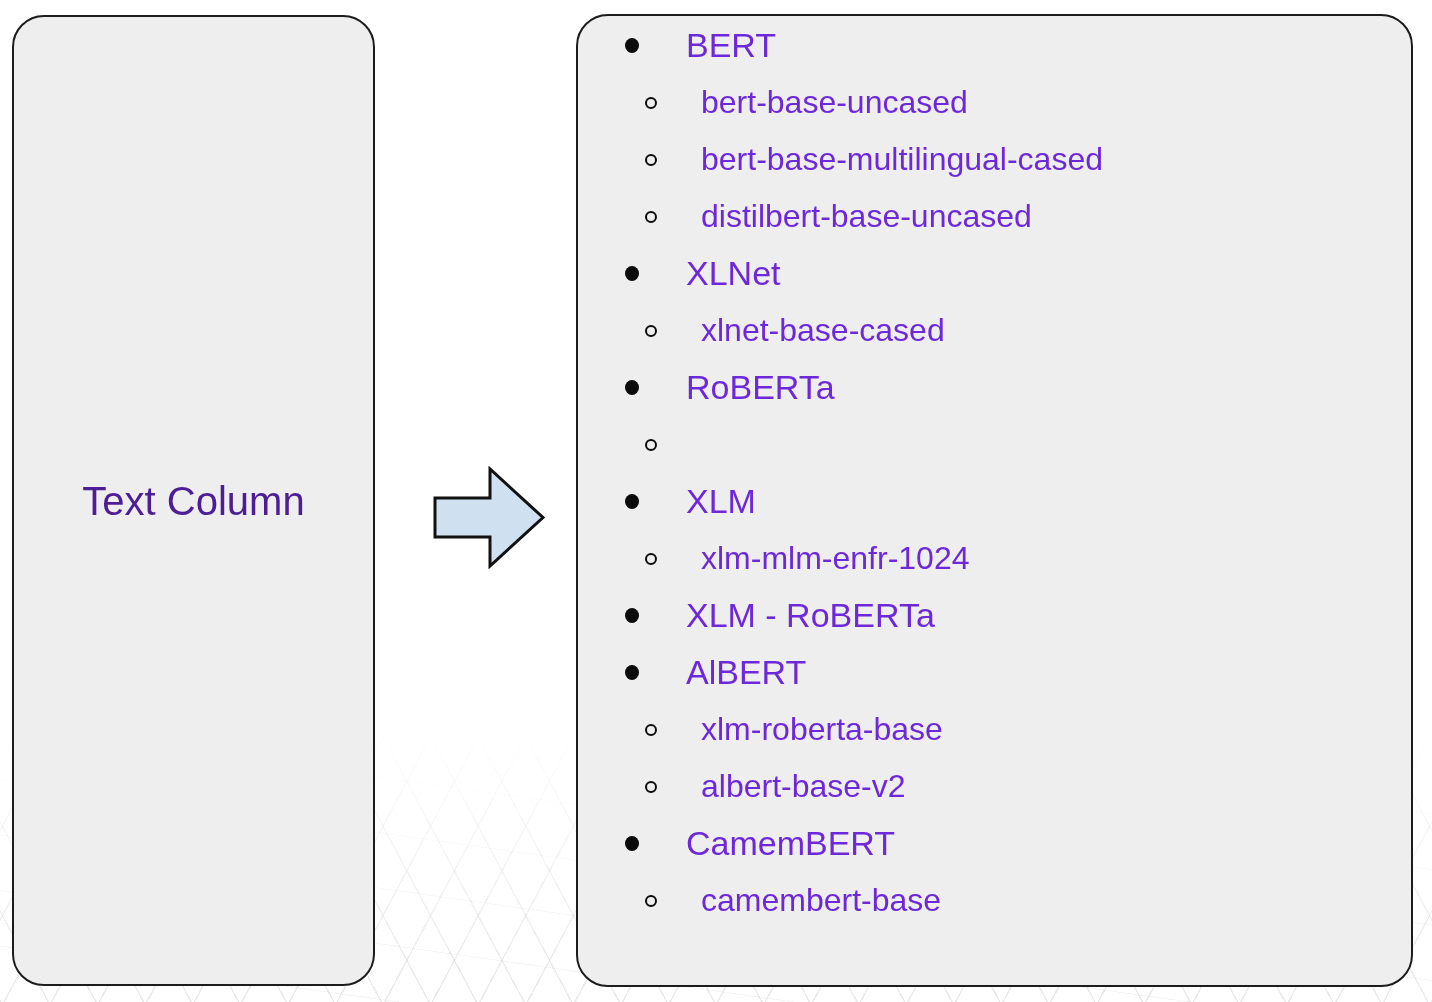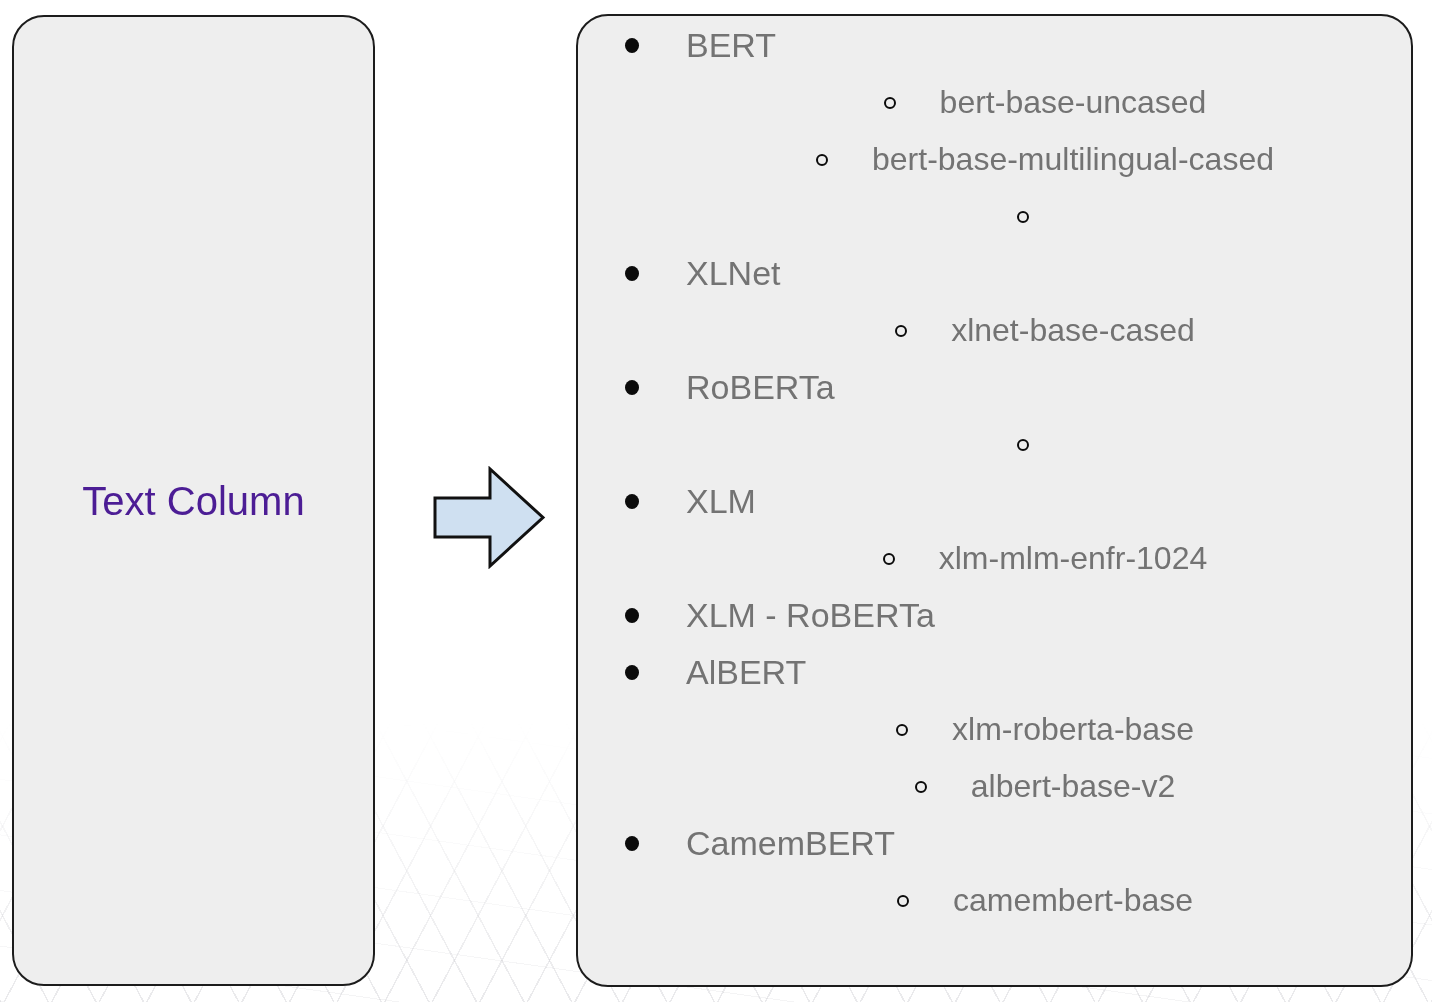--- a/index.html
+++ b/index.html
@@ -38,31 +38,31 @@
     overflow:hidden;
   }
   .arrow-wrap{
     position:absolute;left:433px;top:466px;width:113px;height:103px;
   }
   .list{padding-top:1px;}
   .row{
     display:flex;align-items:center;height:57px;
   }
   .row.top{padding-left:47px;font-size:34px;}
-  .row.sub{padding-left:101px;font-size:32px;justify-content:center;}
+  .row.sub{padding-left:67px;font-size:32px;}
   .b-fill{
     width:14px;height:15px;border-radius:50%;
     background:#0b0b0b;flex:0 0 auto;margin-right:47px;
   }
   .b-hollow{
     width:12px;height:12px;border-radius:50%;
     border:2.5px solid #0b0b0b;background:transparent;
     box-sizing:border-box;flex:0 0 auto;margin-right:44px;
   }
-  .row .txt{white-space:nowrap;color:#737373;}
+  .row .txt{white-space:nowrap;color:#6d28d9;}
 </style>
 </head>
 <body>
 
 <div class="bg-mesh"></div>
 
 <div class="box left-box">
   <span class="label">Text Column</span>
 </div>
 
@@ -83,20 +83,21 @@
       <span class="b-hollow"></span>
       <span class="txt">bert-base-uncased</span>
     </div>
     <div class="row sub">
       <span class="b-hollow"></span>
       <span class="txt">bert-base-multilingual-cased</span>
     </div>
 
     <div class="row sub">
       <span class="b-hollow"></span>
+      <span class="txt">distilbert-base-uncased</span>
     </div>
 
     <div class="row top">
       <span class="b-fill"></span>
       <span class="txt">XLNet</span>
     </div>
     <div class="row sub">
       <span class="b-hollow"></span>
       <span class="txt">xlnet-base-cased</span>
     </div>

